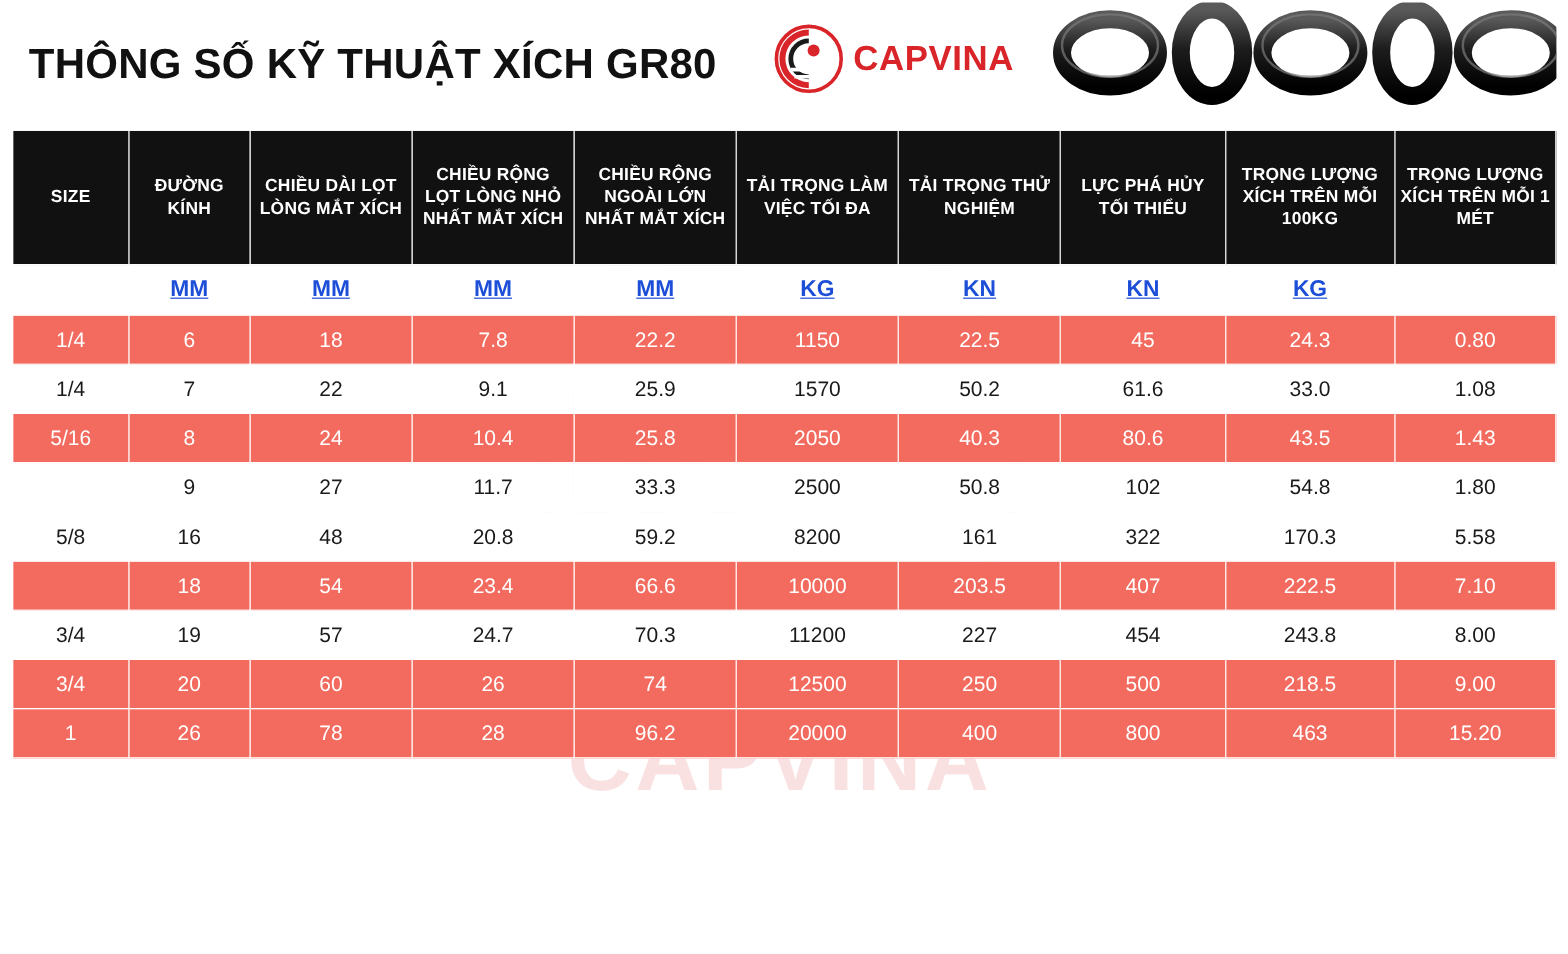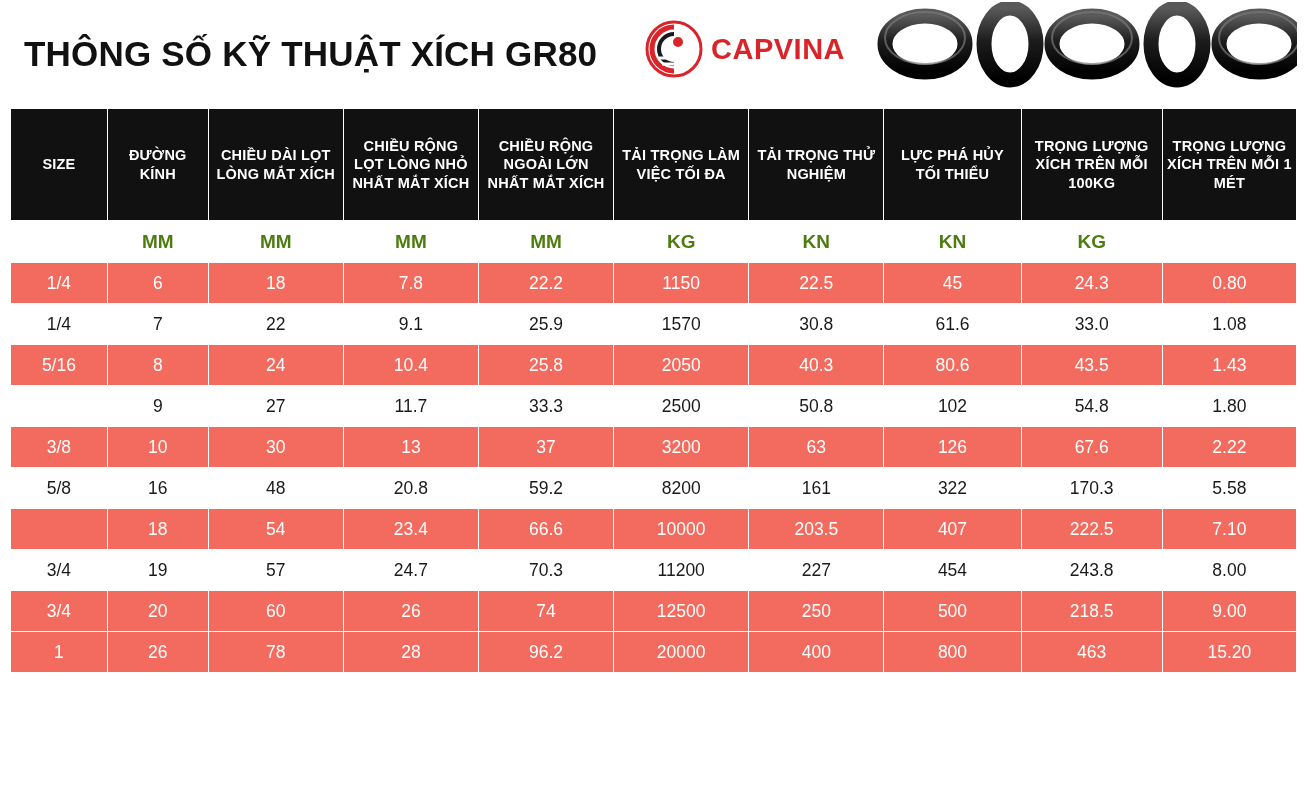--- a/index.html
+++ b/index.html
@@ -104,25 +104,26 @@
     font-size: 14.5px;
     font-weight: bold;
     line-height: 1.28;
     height: 112px;
     padding: 4px 3px;
     text-transform: uppercase;
     letter-spacing: 0.2px;
   }
   tr.units td {
     background: #ffffff;
-    color: #4d7c0f;
+    color: #1d4ed8;
     font-weight: bold;
     font-size: 19px;
     height: 42px;
     border-color: #ffffff;
+    text-decoration: underline;
   }
   tbody td {
     font-size: 17.5px;
     height: 41px;
     color: #1a1a1a;
   }
   tr.odd td { background: #f26b5e; color: #ffffff; }
   tr.even td { background: #ffffff; color: #1a1a1a; }
 
   col.c0 { width: 96px; }
@@ -253,21 +254,21 @@
           <td>24.3</td>
           <td>0.80</td>
         </tr>
         <tr class="even">
           <td>1/4</td>
           <td>7</td>
           <td>22</td>
           <td>9.1</td>
           <td>25.9</td>
           <td>1570</td>
-          <td>30.8</td>
+          <td>50.2</td>
           <td>61.6</td>
           <td>33.0</td>
           <td>1.08</td>
         </tr>
         <tr class="odd">
           <td>5/16</td>
           <td>8</td>
           <td>24</td>
           <td>10.4</td>
           <td>25.8</td>
@@ -282,32 +283,20 @@
           <td>9</td>
           <td>27</td>
           <td>11.7</td>
           <td>33.3</td>
           <td>2500</td>
           <td>50.8</td>
           <td>102</td>
           <td>54.8</td>
           <td>1.80</td>
         </tr>
-        <tr class="odd">
-          <td>3/8</td>
-          <td>10</td>
-          <td>30</td>
-          <td>13</td>
-          <td>37</td>
-          <td>3200</td>
-          <td>63</td>
-          <td>126</td>
-          <td>67.6</td>
-          <td>2.22</td>
-        </tr>
         <tr class="even">
           <td>5/8</td>
           <td>16</td>
           <td>48</td>
           <td>20.8</td>
           <td>59.2</td>
           <td>8200</td>
           <td>161</td>
           <td>322</td>
           <td>170.3</td>

